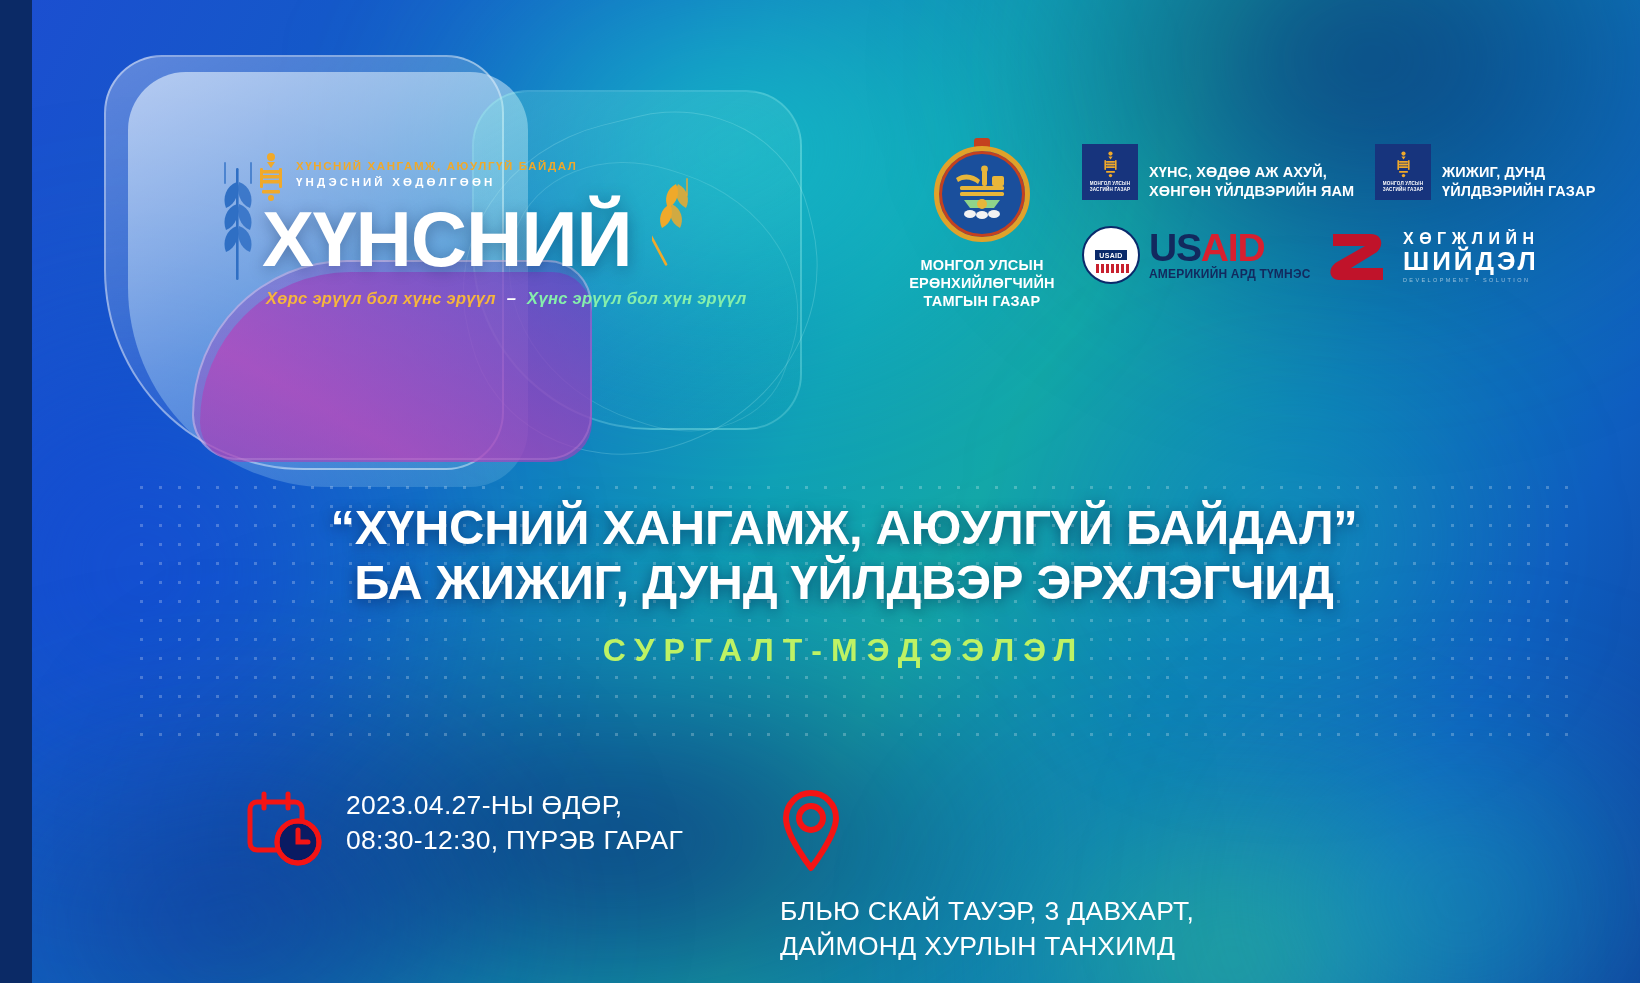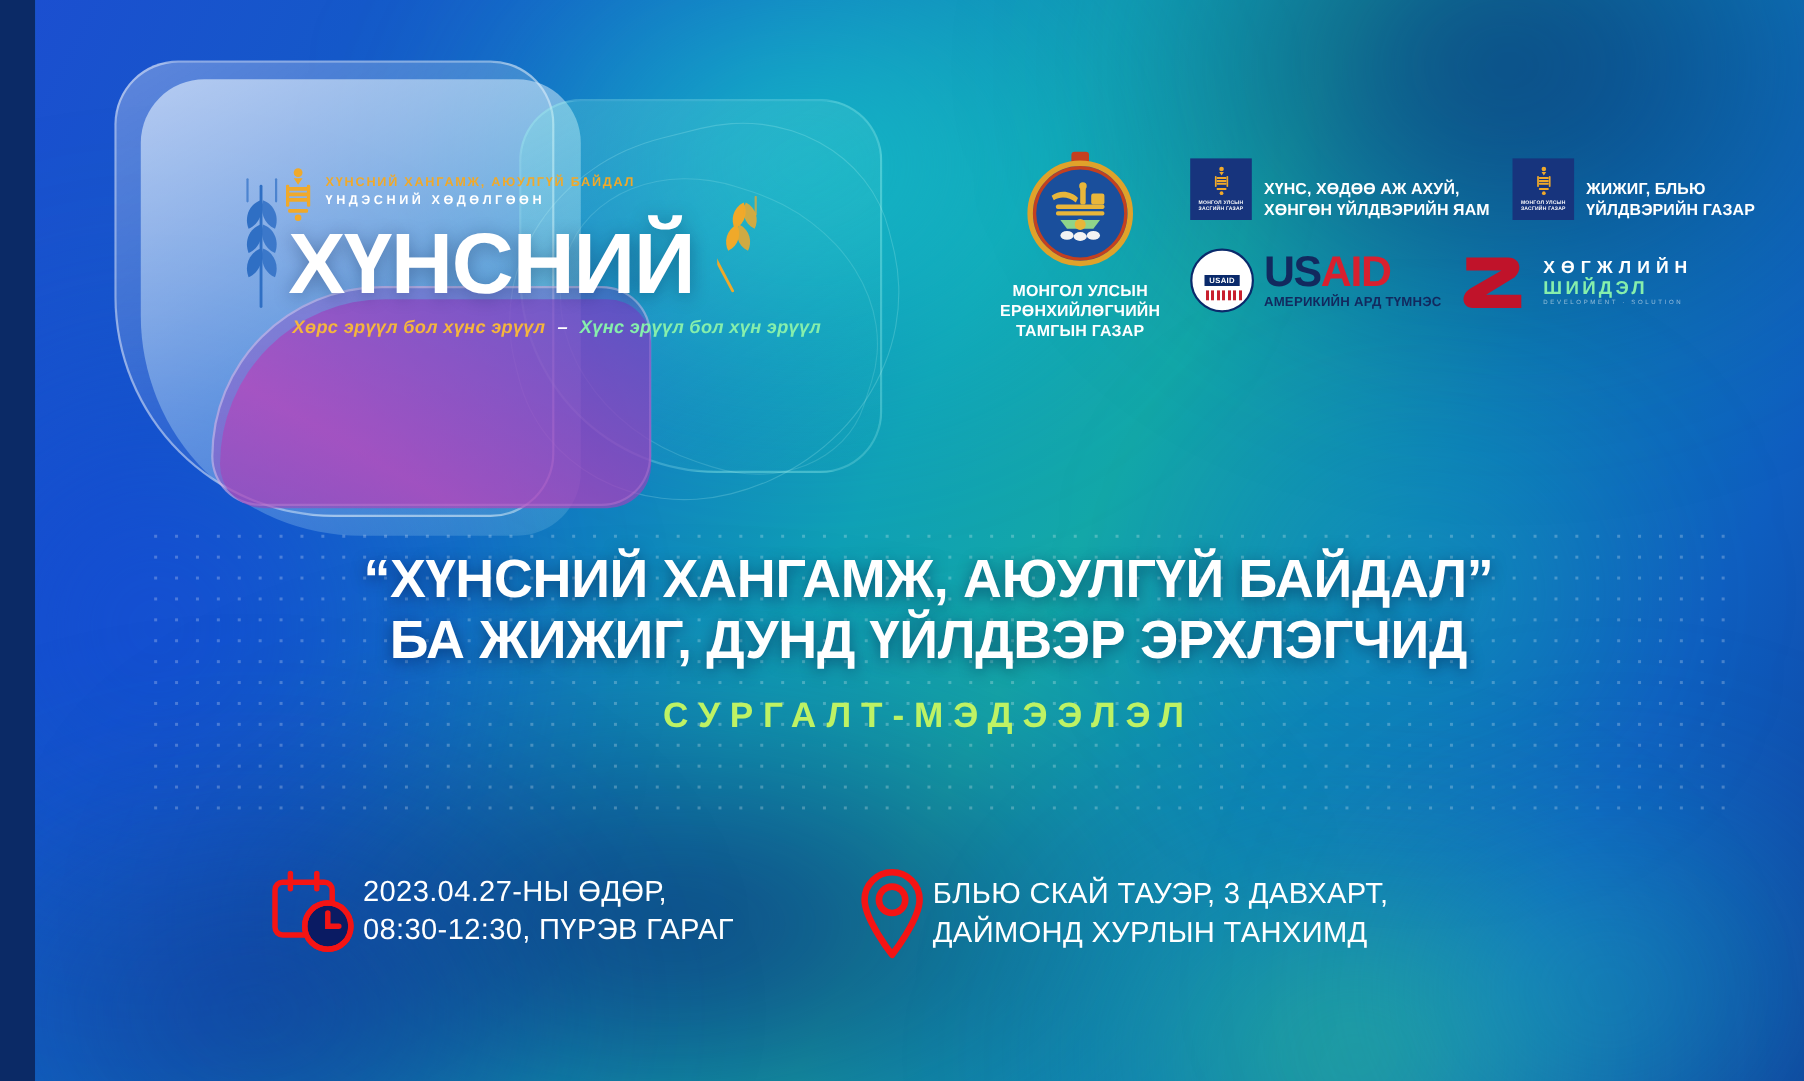--- a/index.html
+++ b/index.html
@@ -222,21 +222,21 @@
   .usaid-sub{
     color:#12295e; font-size:12px; font-weight:700; letter-spacing:.2px; margin-top:1px;
   }
 
   .p-khog{ position:absolute; left:452px; top:90px; display:flex; align-items:center; gap:8px; }
   .khog-mark{ width:66px; height:58px; flex:none; }
   .khog-txt .k1{
     color:#ffffff; font-size:16px; font-weight:700; letter-spacing:5.5px; line-height:1;
   }
   .khog-txt .k2{
-    color:#86efac; font-size:17px; font-weight:800; letter-spacing:3px; line-height:1.05;
+    color:#ffffff; font-size:26px; font-weight:800; letter-spacing:3px; line-height:1.05;
     margin-top:1px;
   }
   .khog-txt .k3{
     color:rgba(255,255,255,.55); font-size:5.5px; letter-spacing:2.4px; margin-top:2px;
   }
 
   
   .headline{
     position:absolute; left:0; right:16px; top:500px; text-align:center;
   }
@@ -245,23 +245,23 @@
     letter-spacing:-.3px; text-shadow:0 3px 14px rgba(0,15,60,.5);
     white-space:nowrap;
   }
   .subhead{
     margin-top:22px; color:#bef264; font-size:32px; font-weight:700;
     letter-spacing:9px; white-space:nowrap;
   }
 
   
   .footer{ position:absolute; left:0; top:782px; width:100%; height:120px; }
-  .info{ position:absolute; display:flex; align-items:center; gap:6px; }
+  .info{ position:absolute; display:flex; align-items:flex-start; gap:22px; }
   .info-date{ left:212px; top:6px; }
-  .info-place{ left:748px; top:6px; }
+  .info-place{ left:748px; top:6px;flex-direction:column; }
   .info-icon{ flex:none; }
   .info-text{
     color:#fff; font-size:26.5px; font-weight:400; line-height:1.32;
     letter-spacing:.3px; white-space:nowrap;
   }
 </style>
 </head>
 <body>
 
 <div class="poster">
@@ -415,21 +415,21 @@
             <rect x="2" y="20" width="9" height="1.8" rx=".7"></rect>
             <circle cx="6.5" cy="24.6" r="1.7"></circle>
           </g>
         </svg>
         <div class="bt">
           <div>МОНГОЛ УЛСЫН</div>
           <div>ЗАСГИЙН ГАЗАР</div>
         </div>
       </div>
       <div class="p-label">
-        <div>ЖИЖИГ, БЛЬЮ</div>
+        <div>ЖИЖИГ, ДУНД</div>
         <div>ҮЙЛДВЭРИЙН ГАЗАР</div>
       </div>
     </div>
 
     <div class="p-usaid">
       <div class="usaid-seal">
         <div class="sbox">USAID</div>
         <div class="stripes"></div>
       </div>
       <div class="usaid-wrap">

